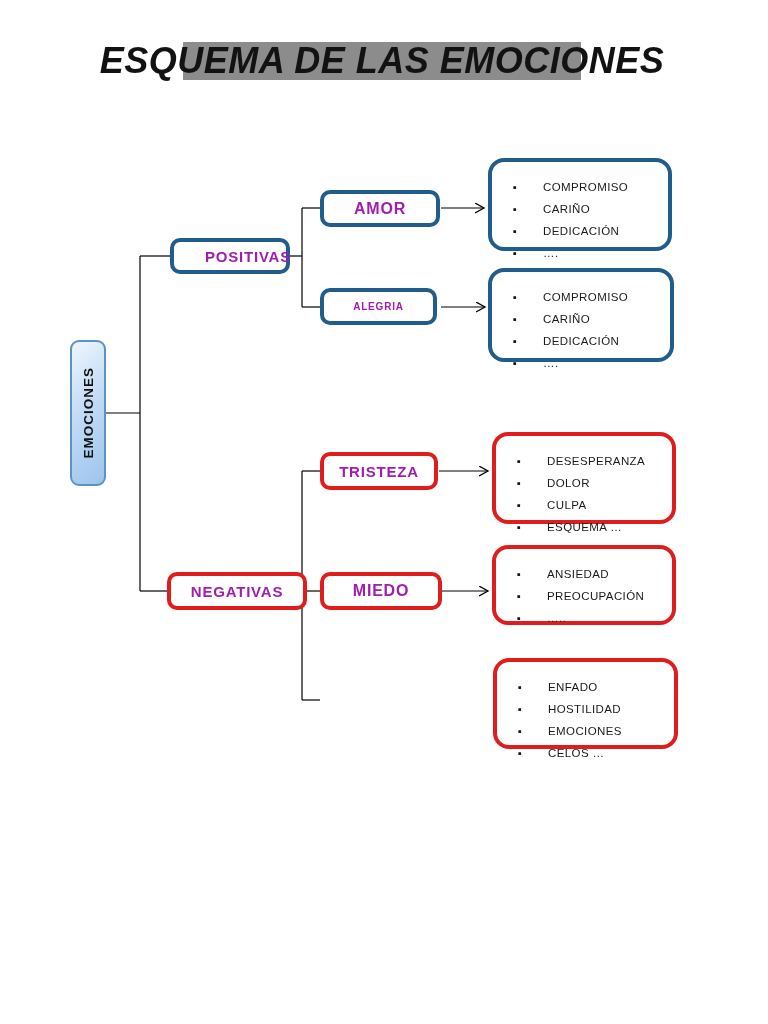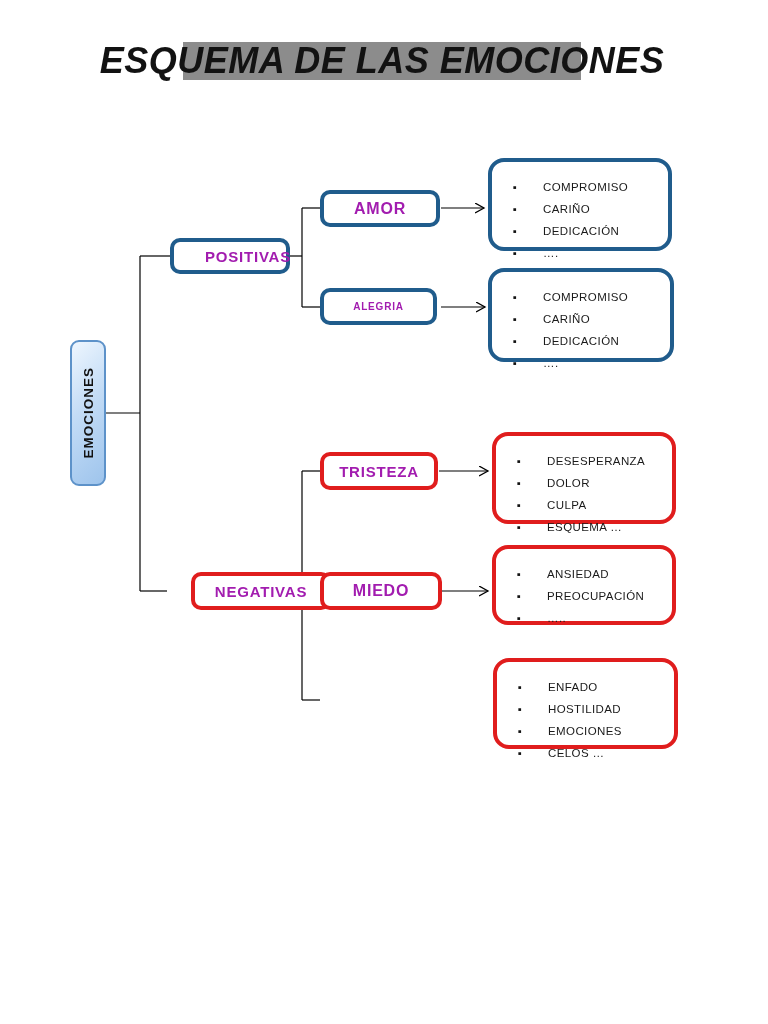--- a/index.html
+++ b/index.html
@@ -41,21 +41,21 @@
     padding:14px 8px 8px 21px;
   }
   .list-box.blue{border:4px solid #205c8c;}
   .list-box.red{border:4px solid #e01d1d;}
   .li{display:flex;align-items:center;height:22px;}
   .blt{width:30px;font-size:11px;color:#111;line-height:1;flex:0 0 30px;}
   .txt{font-size:11.5px;color:#1a1a1a;letter-spacing:0.4px;white-space:nowrap;}
 
   
   #n-positivas{left:170px;top:238px;width:120px;height:36px;padding-left:36px;}
-  #n-negativas{left:167px;top:572px;width:140px;height:38px;margin-left:24px;}
+  #n-negativas{left:167px;top:572px;width:140px;height:38px;}
   #n-amor{left:320px;top:190px;width:120px;height:37px;font-size:16px;}
   #n-alegria{left:320px;top:288px;width:117px;height:37px;font-size:10px;}
   #n-tristeza{left:320px;top:452px;width:118px;height:38px;}
   #n-miedo{left:320px;top:572px;width:122px;height:38px;font-size:16px;}
   #n-ira{left:320px;top:682px;width:118px;height:37px;}
 
   #l-amor{left:488px;top:158px;width:184px;height:93px;}
   #l-alegria{left:488px;top:268px;width:186px;height:94px;}
   #l-tristeza{left:492px;top:432px;width:184px;height:92px;}
   #l-miedo{left:492px;top:545px;width:184px;height:80px;}

